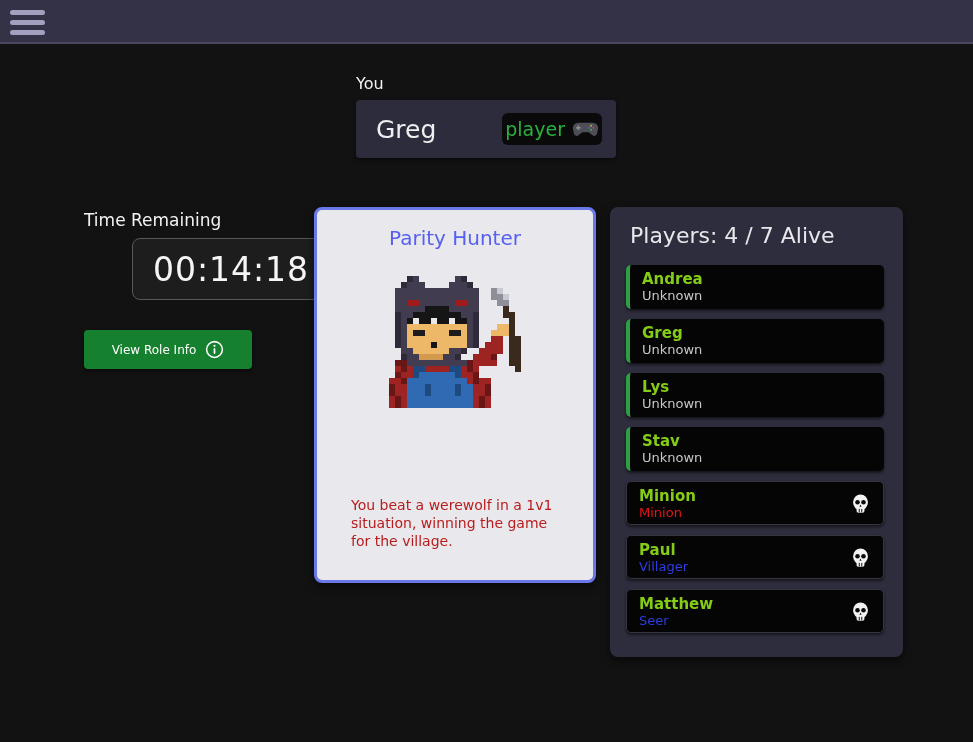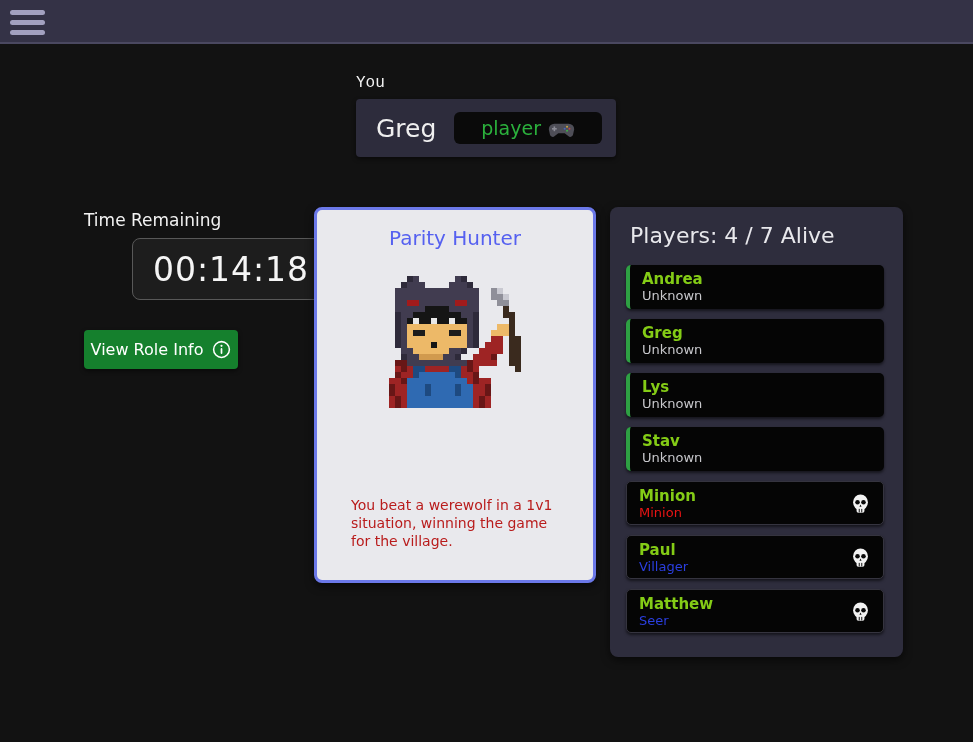--- a/index.html
+++ b/index.html
@@ -20,46 +20,46 @@
   }
   .hamburger {
     position:absolute; left:10px; top:7px; width:38px; height:31px;
     display:flex; flex-direction:column; justify-content:center; gap:5px;
     cursor:pointer;
   }
   .hamburger .bar { width:35px; height:5px; border-radius:3px; background:#a2a0bf; }
 
   
   .you-wrap { position:absolute; left:356px; top:74px; }
-  .you-label { font-size:16px; color:#f2f2f2; margin-bottom:7px;font-family:Liberation Mono, monospace; }
+  .you-label { font-size:16px; color:#f2f2f2; margin-bottom:7px; }
   .you-card {
     width:260px; height:58px; background:#2d2c3c; border-radius:4px;
     display:flex; align-items:center; padding:0 14px 0 20px;
     box-shadow:0 2px 4px rgba(0,0,0,.5);
   }
   .you-name { font-size:25px; color:#efefef; }
   .you-badge {
     margin-left:auto; background:#0a0a0a; border-radius:6px;
-    display:flex; align-items:flex-end; gap:7px; padding:5px 27px;
+    display:flex; align-items:center; gap:7px; padding:5px 3px;
   }
   .you-badge .badge-text { font-size:19px; color:var(--badge-green,#2bb13c); }
 
   
   .time-label { position:absolute; left:84px; top:210px; font-size:17px; color:#f2f2f2; }
   .timer-box {
     position:absolute; left:84px; top:238px; width:198px; height:62px;
     background:#1d1d1d; border:1px solid #585858; border-radius:8px;
     display:flex; align-items:center; justify-content:center;margin-left:48px;
   }
   .timer-value { font-size:33px; color:#f5f5f5; letter-spacing:1px; }
   .role-btn {
-    position:absolute; left:84px; top:330px; width:154px; height:39px;
+    position:absolute; left:84px; top:330px; width:168px; height:39px;
     background:var(--button-green,#15802d); border:none; border-radius:4px;
     display:flex; align-items:center; justify-content:center; gap:9px;
-    color:#fff; font-size:16px; cursor:pointer;
+    color:#fff; font-size:12px; cursor:pointer;
     font-family:inherit;
     box-shadow:0 2px 4px rgba(0,0,0,.5);
   }
 
   
   .role-card {
     position:absolute; left:314px; top:207px; width:282px; height:376px;
     background:var(--card-bg,#e9e9ed);
     border:3px solid var(--card-border,#6b78e8);
     border-radius:8px;

